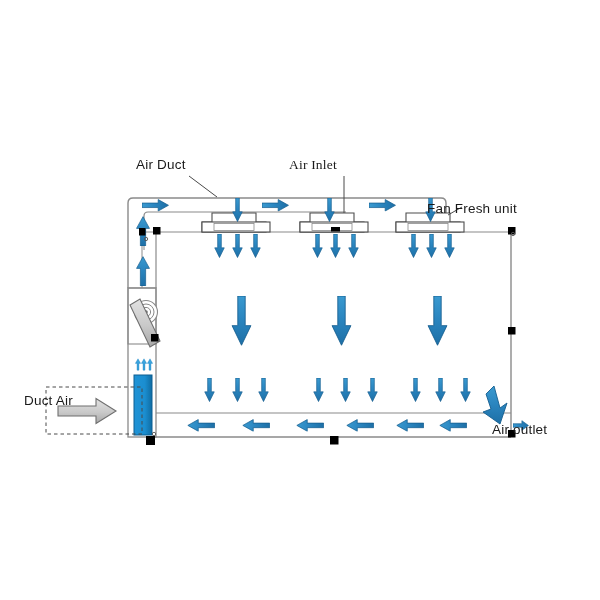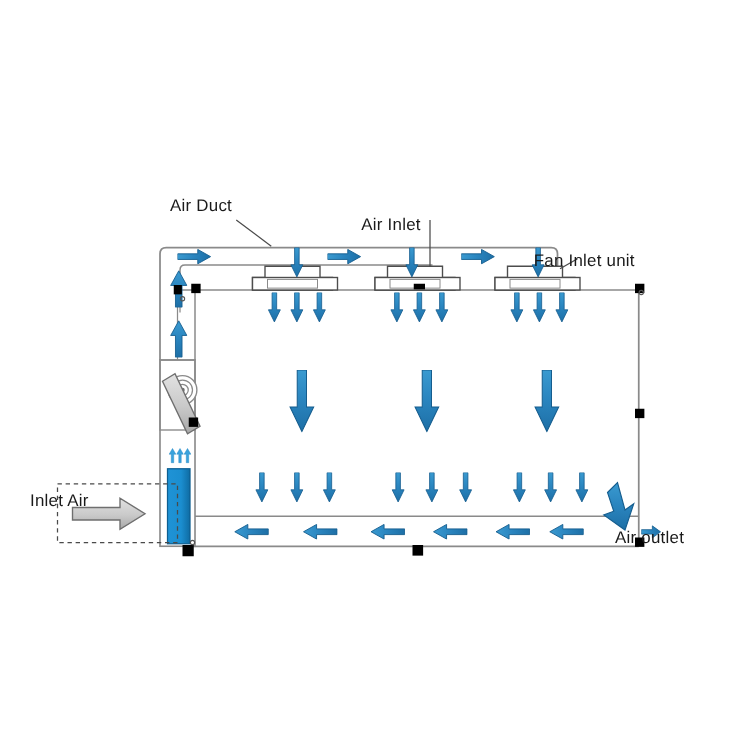--- a/index.html
+++ b/index.html
@@ -13,21 +13,21 @@
   #stage{position:absolute;inset:0;width:600px;height:571px;padding-left:24px;}
   .lbl{
     position:absolute;
     font-family:"Liberation Sans", sans-serif;
     font-size:13.5px;
     color:#1a1a1a;
     white-space:nowrap;
     letter-spacing:0.2px;
   }
   #lbl-air-duct{left:136px;top:157px;}
-  #lbl-air-inlet{left:289px;top:172px;}
+  #lbl-air-inlet{left:289px;top:157px;font-family:Liberation Serif, serif;}
   #lbl-ffu{left:427px;top:201px;}
   #lbl-air-outlet{left:492px;top:422px;}
   #lbl-fresh-air{left:24px;top:393px;}
 </style>
 </head>
 <body>
 
 <div id="stage">
   <svg width="600" height="600" viewBox="0 0 600 600">
     <defs>
@@ -235,18 +235,18 @@
       <circle cx="130" cy="434" r="1.7" fill="none" stroke="#555" stroke-width="0.9"></circle>
       <circle cx="489" cy="234" r="1.7" fill="none" stroke="#555" stroke-width="0.9"></circle>
     </g>
   </svg>
 
   
   <div class="lbl" id="lbl-air-duct">Air Duct</div>
 
   <div class="lbl" id="lbl-air-inlet">Air Inlet</div>
 
-  <div class="lbl" id="lbl-ffu">Fan Inlet unit</div>
+  <div class="lbl" id="lbl-ffu">Fan Fresh unit</div>
 
   <div class="lbl" id="lbl-air-outlet">Air outlet</div>
 
-  <div class="lbl" id="lbl-fresh-air">Inlet Air</div>
+  <div class="lbl" id="lbl-fresh-air">Duct Air</div>
 </div>
 
 </body></html>

